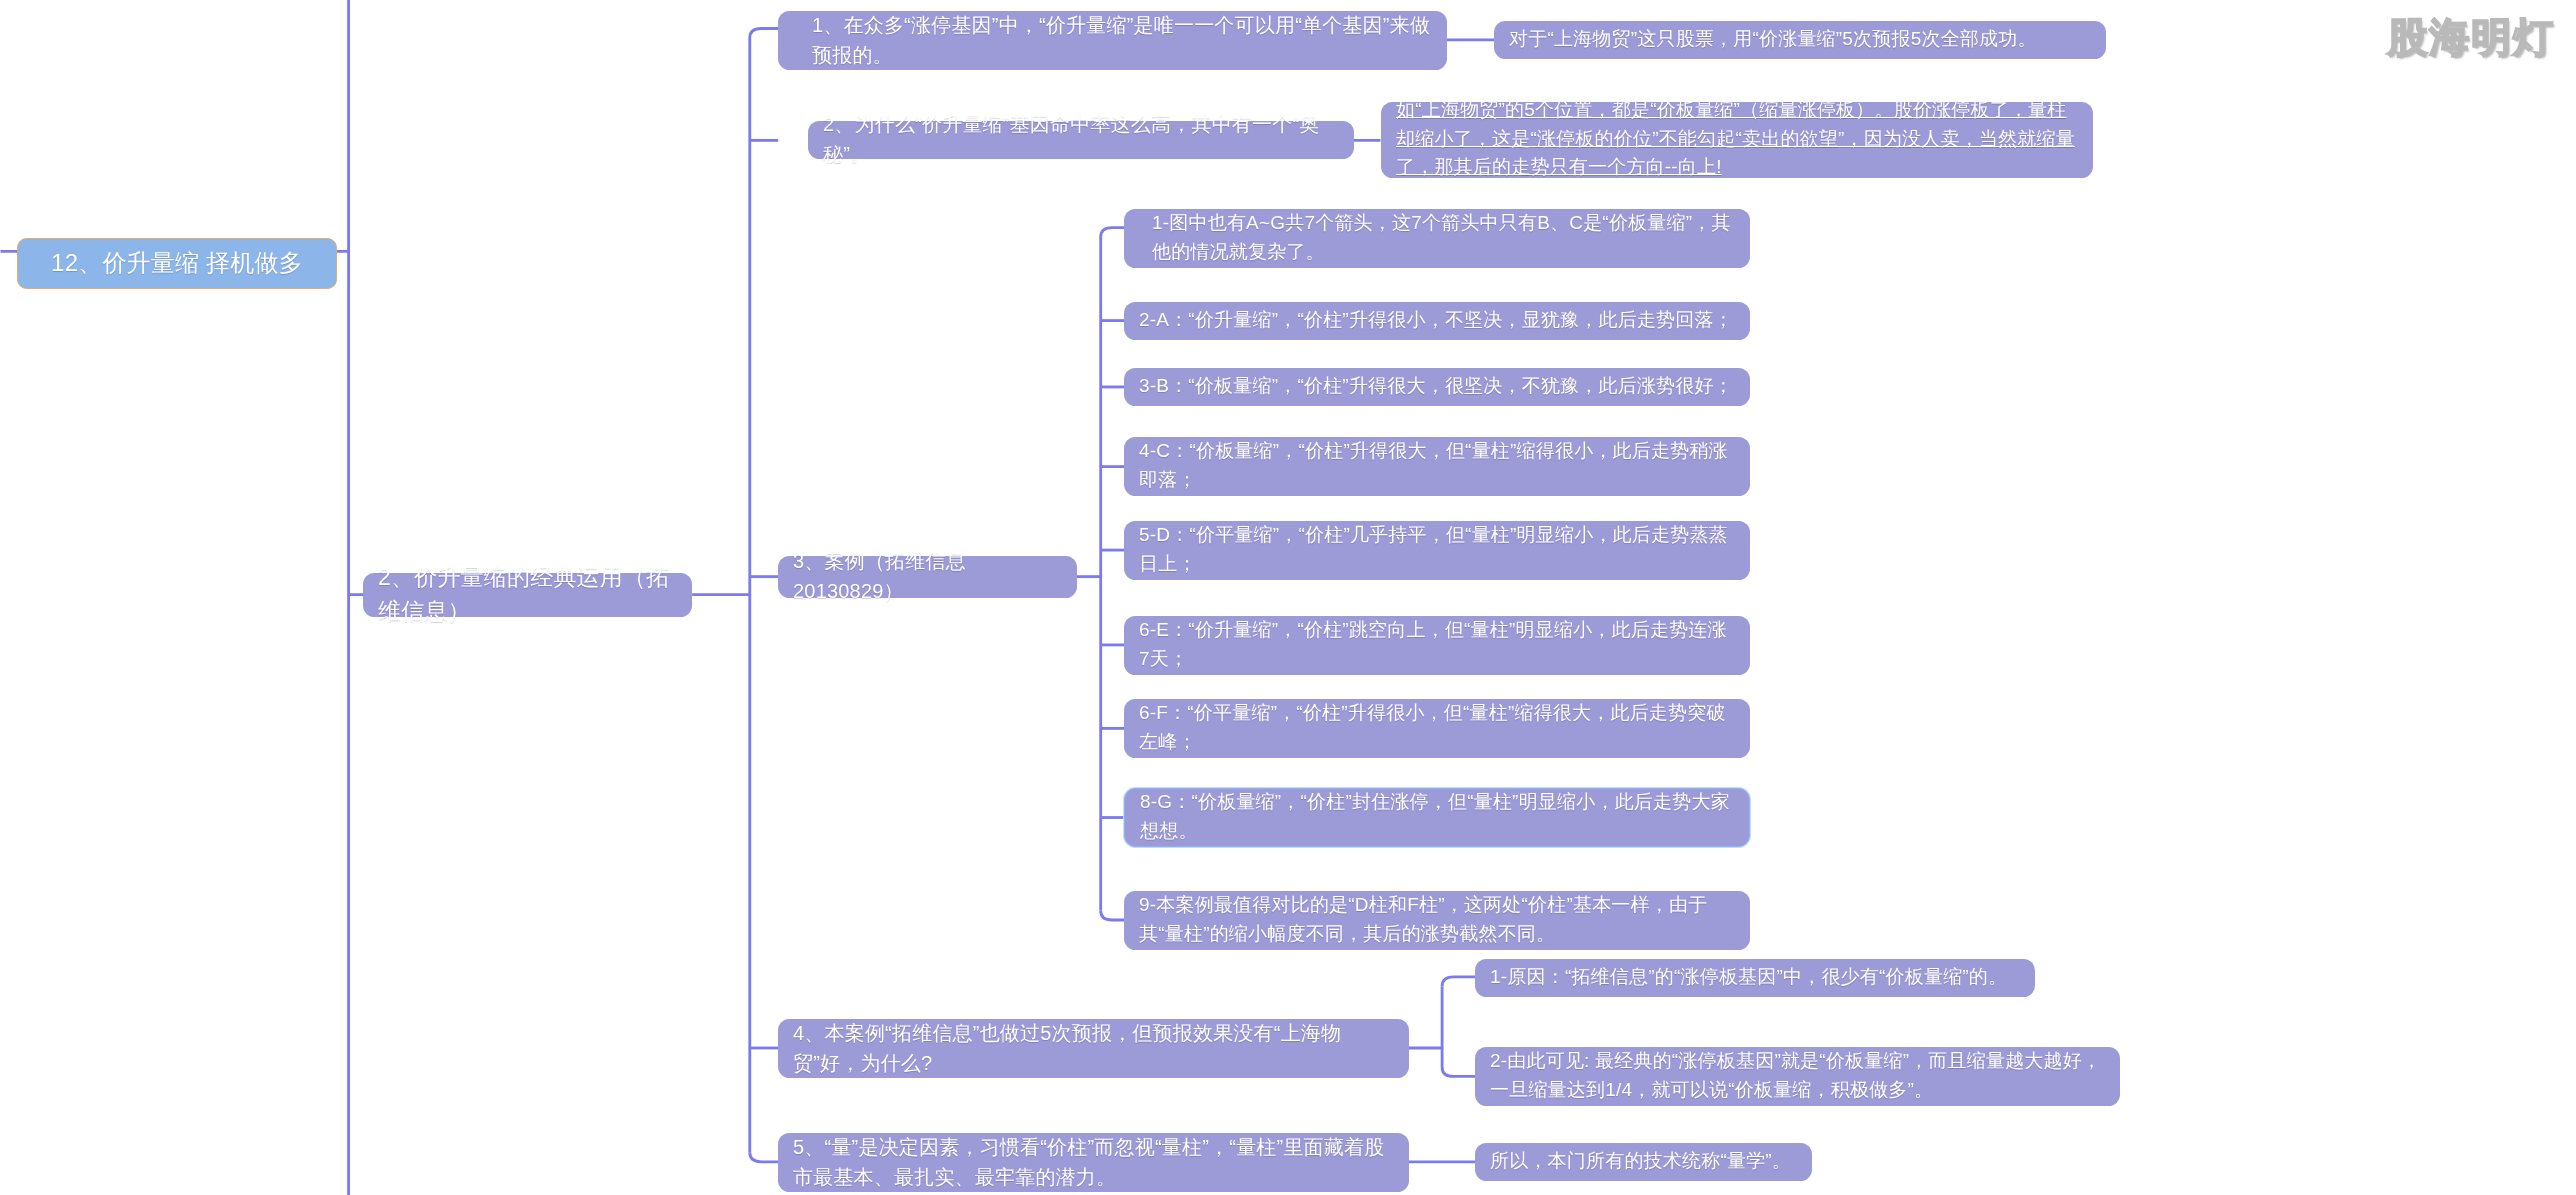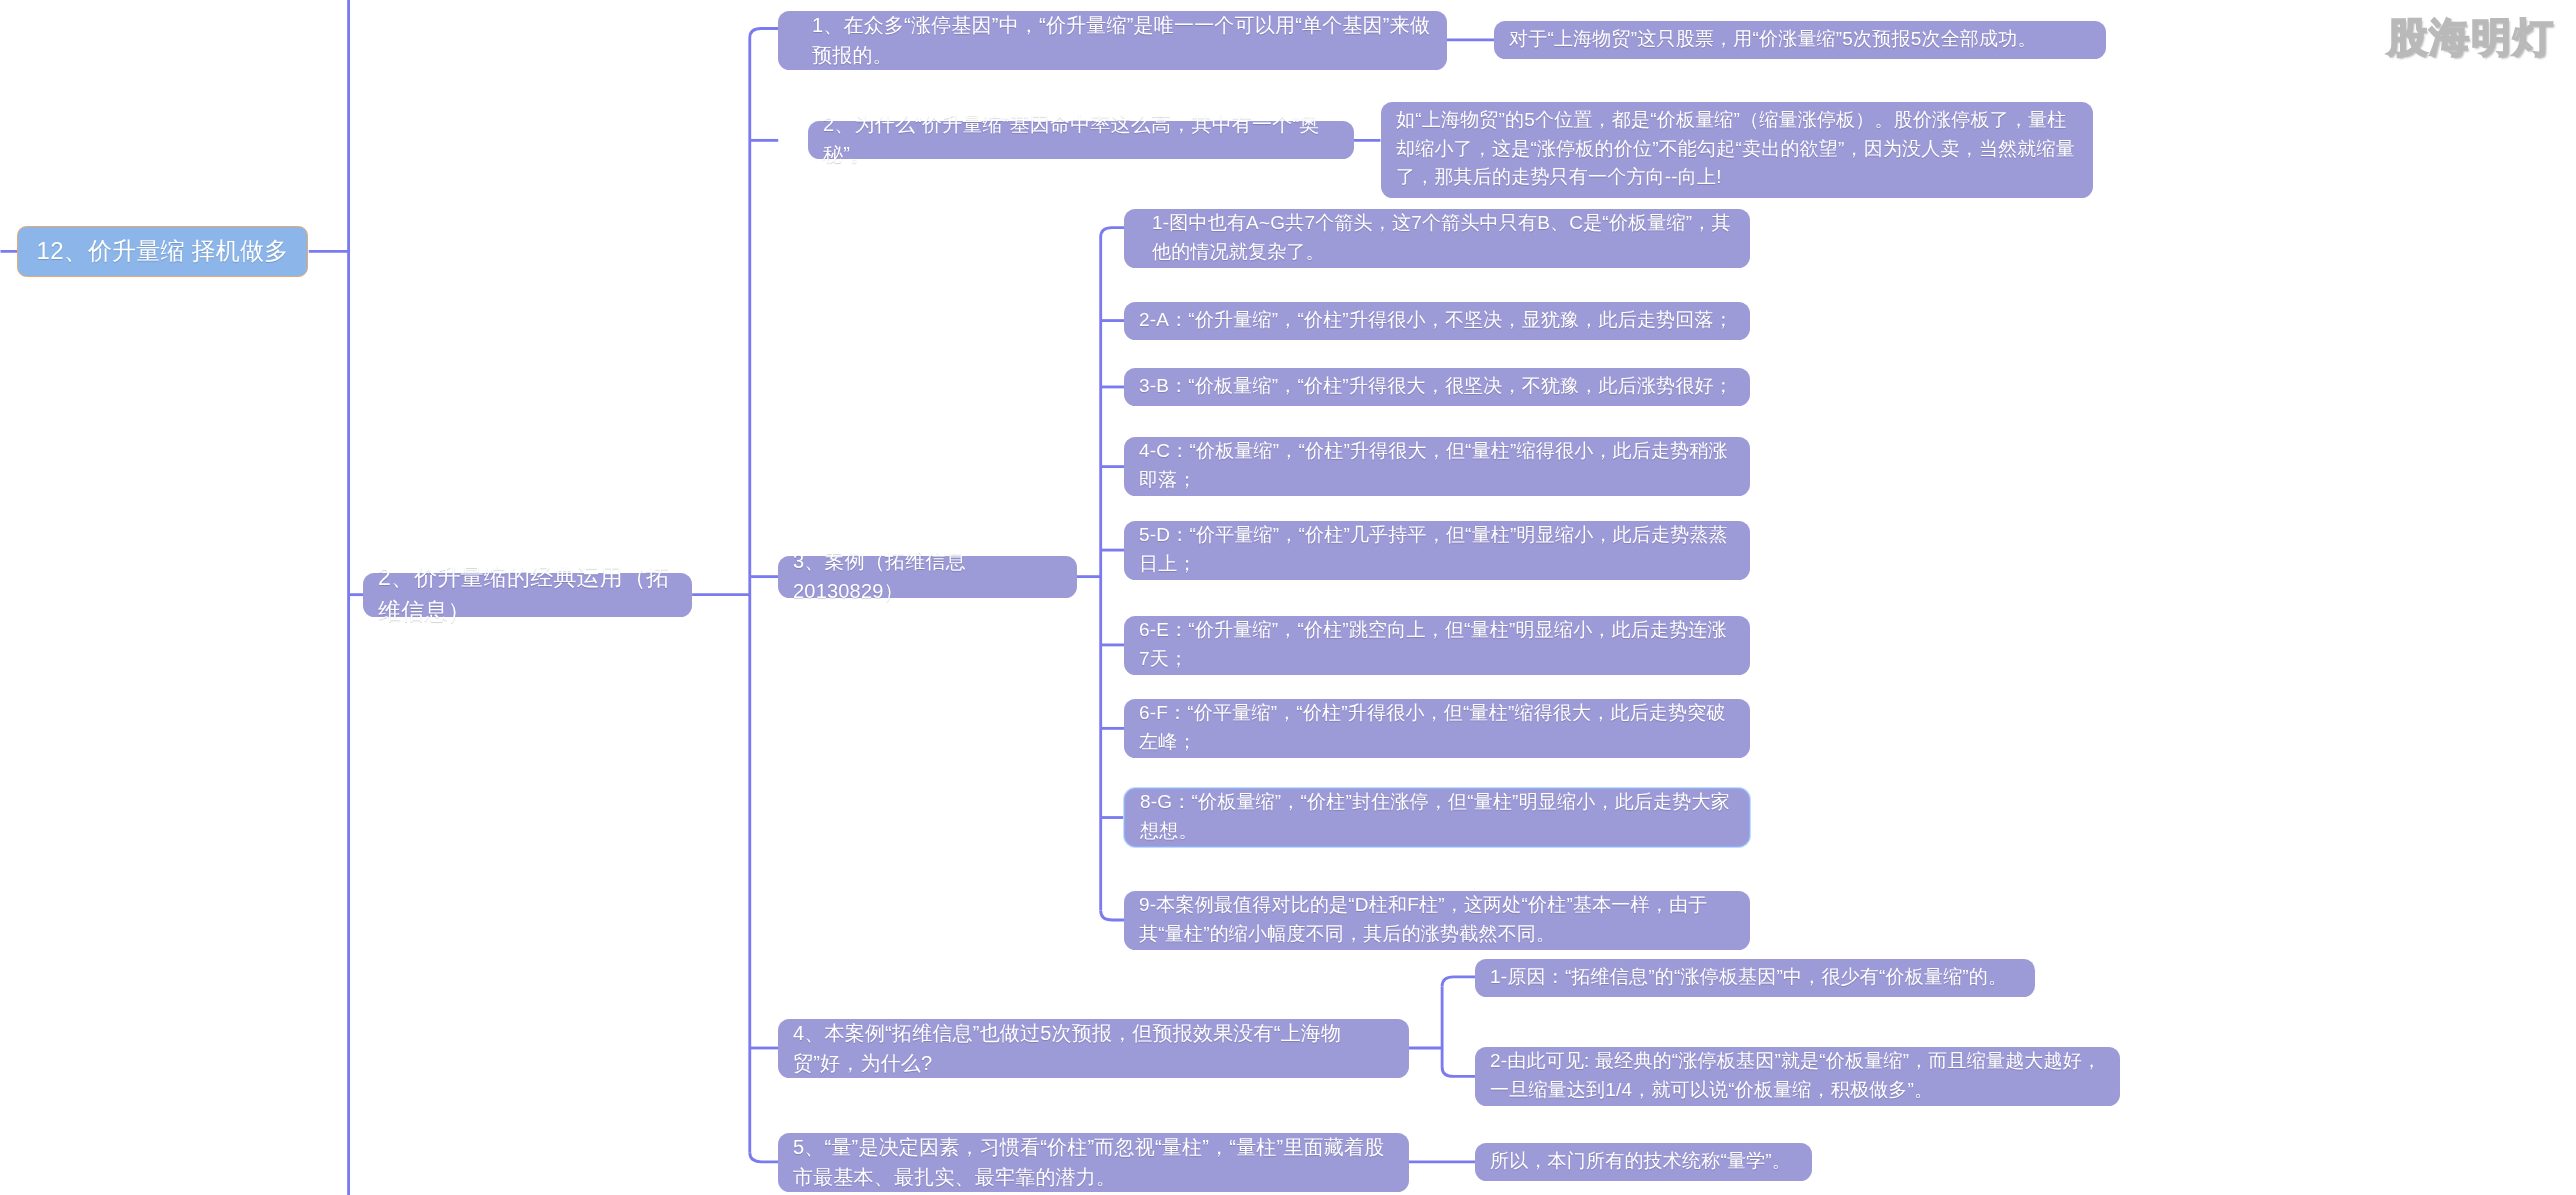--- a/index.html
+++ b/index.html
@@ -115,39 +115,39 @@
 
       <path d="M1485,1105 L1520,1105"></path>
       <path d="M1520,1040 L1520,1125"></path>
       <path d="M1520,1040 Q1520,1030 1532,1030 L1555,1030"></path>
       <path d="M1520,1125 Q1520,1135 1532,1135 L1555,1135"></path>
 
       <path d="M1485,1225 L1555,1225"></path>
     </g>
   </svg>
 
-  <div class="node root" style="left:17px; top:226px; width:291px; height:51px;">
+  <div class="node root" style="left:17px; top:238px; width:320px; height:51px;">
     <span>12、价升量缩  择机做多</span>
   </div>
 
   <div class="node branch" style="left:363px; top:573px; width:329px; height:44px;">
     <span>2、价升量缩的经典运用（拓维信息）</span>
   </div>
 
   <div class="node topic" style="left:778px; top:11.4px; width:669px; height:59px;padding-left:34px;">
     <span>1、在众多“涨停基因”中，“价升量缩”是唯一一个可以用“单个基因”来做预报的。</span>
   </div>
   <div class="node leaf" style="left:1494px; top:21px; width:612px; height:38px;">
     <span>对于“上海物贸”这只股票，用“价涨量缩”5次预报5次全部成功。</span>
   </div>
 
   <div class="node topic" style="left:778px; top:121px; width:546px; height:38px;margin-left:30px;">
     <span>2、为什么“价升量缩”基因命中率这么高，其中有一个“奥秘”。</span>
   </div>
-  <div class="node leaf" style="left:1381px; top:102px; width:712px; height:96px;">
+  <div class="node leaf" style="left:1381px; top:102px; width:712px; height:76px;text-decoration:underline;">
     <span>如“上海物贸”的5个位置，都是“价板量缩”（缩量涨停板）。股价涨停板了，量柱却缩小了，这是“涨停板的价位”不能勾起“卖出的欲望”，因为没人卖，当然就缩量了，那其后的走势只有一个方向--向上!</span>
   </div>
 
   <div class="node topic" style="left:778px; top:556px; width:299px; height:42px;">
     <span>3、案例（拓维信息20130829）</span>
   </div>
 
   <div class="node leaf" style="left:1124px; top:209px; width:626px; height:59px;padding-left:28px;">
     <span>1-图中也有A~G共7个箭头，这7个箭头中只有B、C是“价板量缩”，其他的情况就复杂了。</span>
   </div>

